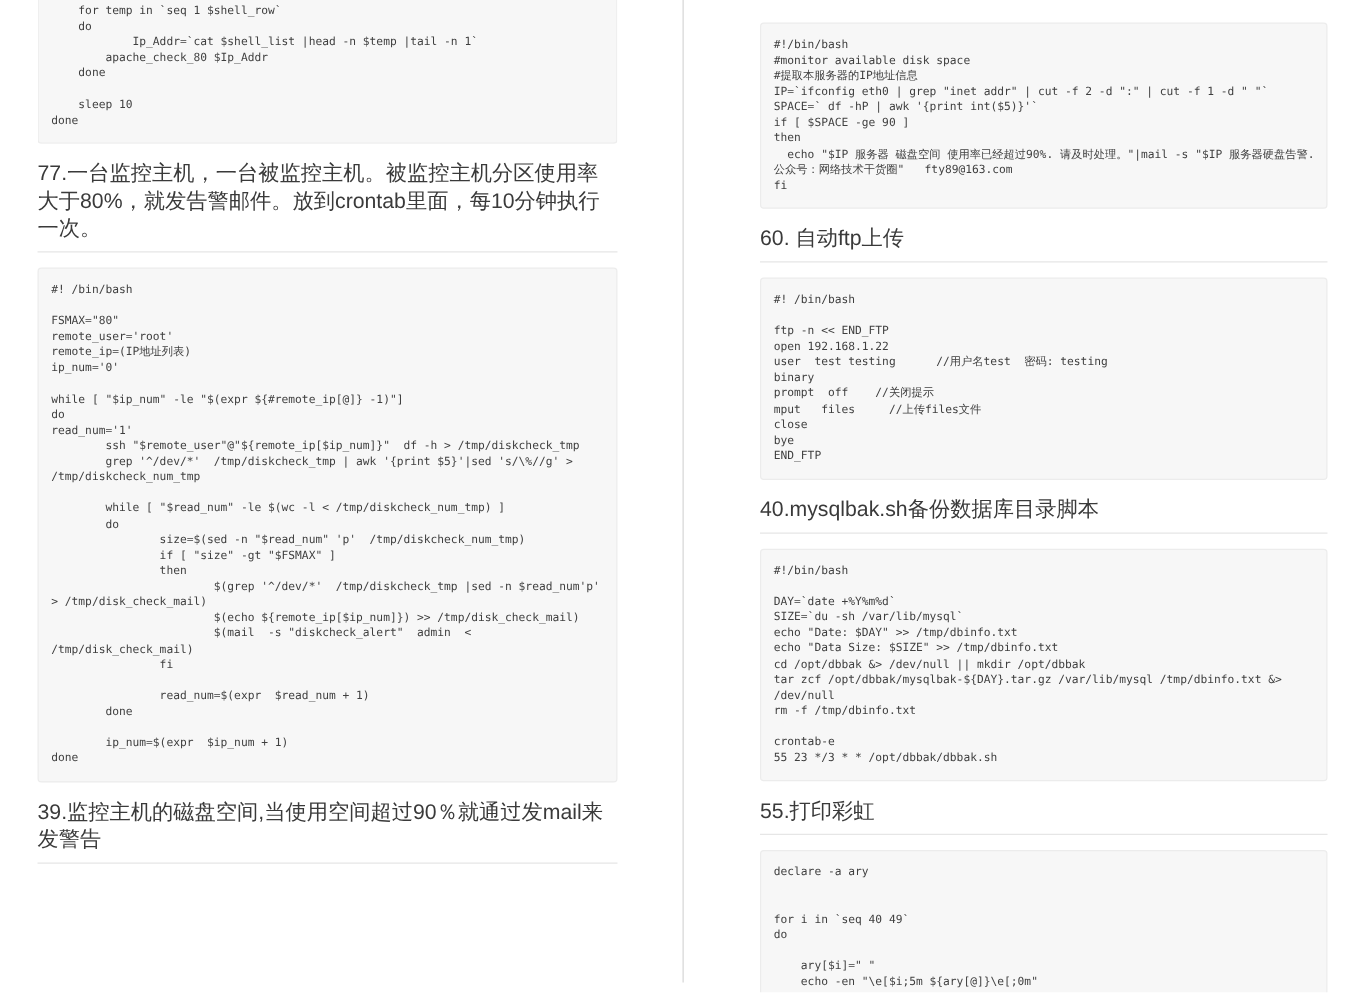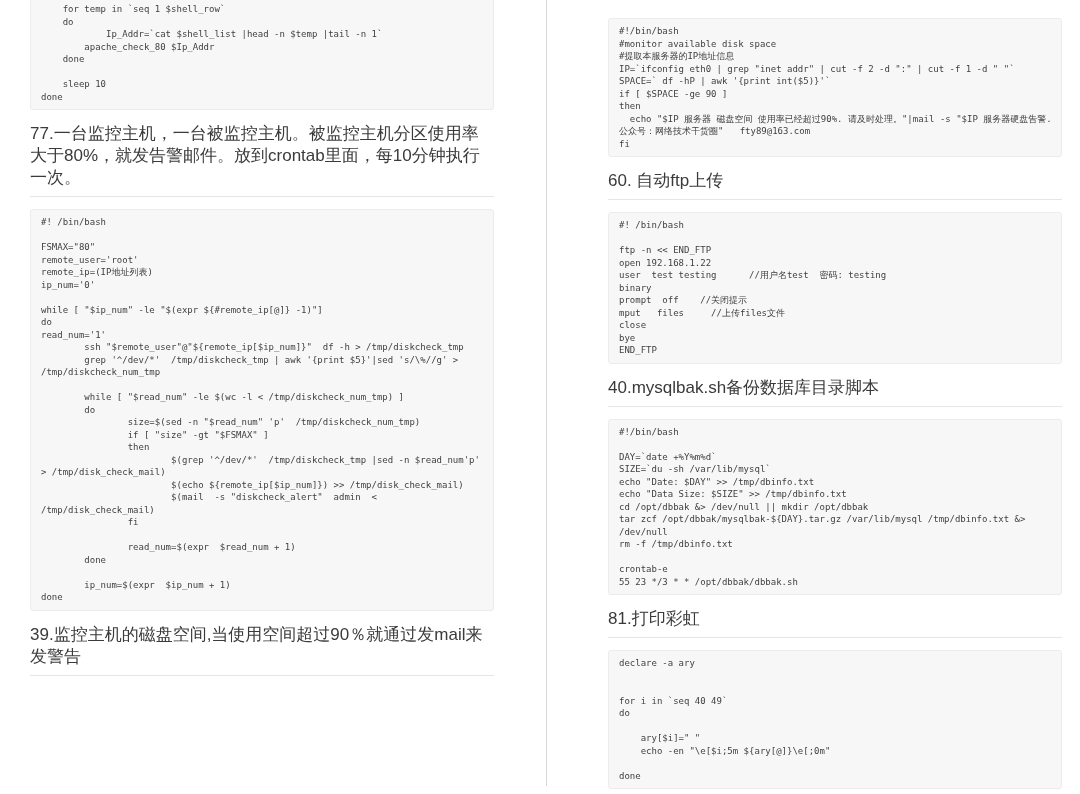--- a/index.html
+++ b/index.html
@@ -7,21 +7,21 @@
   .page-wrap{position:absolute;top:0;left:0;width:1080px;height:794px;display:flex;}
   .col{box-sizing:border-box;height:794px;overflow:hidden;}
   .col-left{width:546px;padding:0 52px 0 30px;}
   .divider{width:1px;height:786px;background:#d8d8d8;flex:none;}
   .col-right{width:533px;padding:6px 18px 0 61px;}
   .code-block{
     background:#f7f7f7;
     border:1px solid #ececec;
     border-radius:3px;
     margin:12px 0 0 0;
-    padding:6px 10px;
+    padding:11px 10px;
     font-family:"DejaVu Sans Mono","Liberation Mono",monospace;
     font-size:9px;
     line-height:12.5px;
     color:#3f3f3f;
     white-space:pre;
     overflow:hidden;
   }
   .code-block.cut-top{
     margin-top:0;
     border-top:none;
@@ -117,21 +117,21 @@
 SIZE=`du -sh /var/lib/mysql`
 echo "Date: $DAY" &gt;&gt; /tmp/dbinfo.txt
 echo "Data Size: $SIZE" &gt;&gt; /tmp/dbinfo.txt
 cd /opt/dbbak &amp;&gt; /dev/null || mkdir /opt/dbbak
 tar zcf /opt/dbbak/mysqlbak-${DAY}.tar.gz /var/lib/mysql /tmp/dbinfo.txt &amp;&gt;
 /dev/null
 rm -f /tmp/dbinfo.txt
 
 crontab-e
 55 23 */3 * * /opt/dbbak/dbbak.sh</pre>
-      <h2 class="heading">81.打印彩虹</h2>
+      <h2 class="heading">55.打印彩虹</h2>
       <pre class="code-block">declare -a ary
 
 
 for i in `seq 40 49`
 do
 
     ary[$i]=" "
     echo -en "\e[$i;5m ${ary[@]}\e[;0m"
 
 done</pre>

